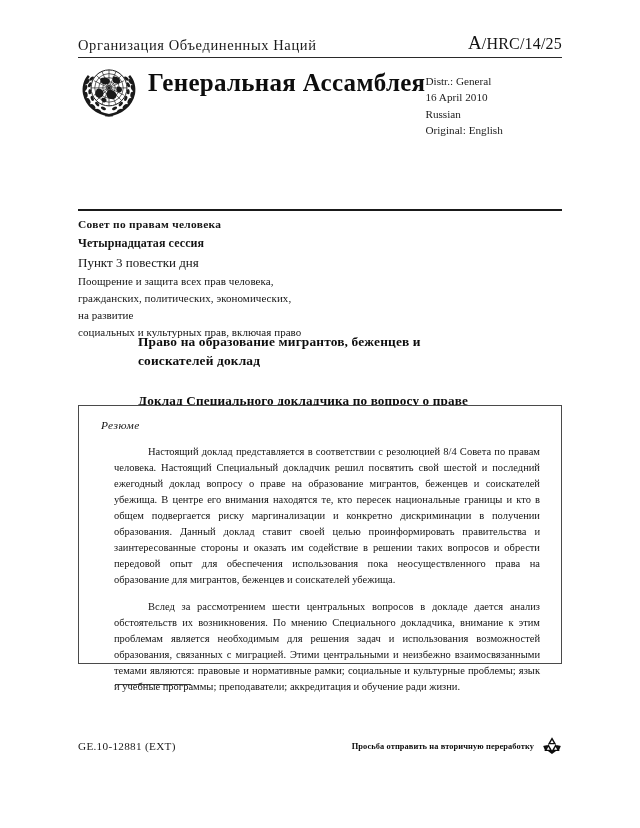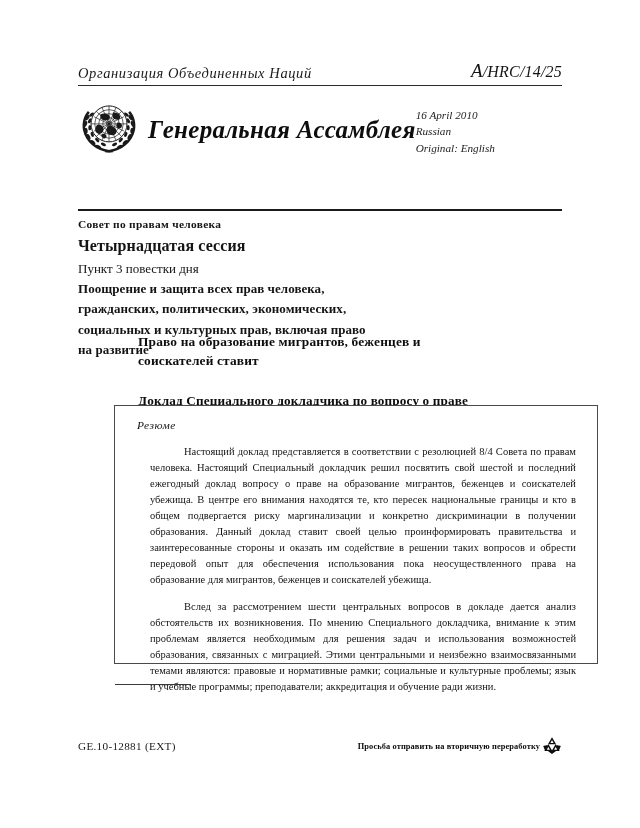--- a/index.html
+++ b/index.html
@@ -22,23 +22,22 @@
     left: 0; top: 0;
     width: 640px;
     height: 828px;
     background: #fff;
   }
 
   
   .masthead {
     position: absolute;
     left: 78px;
-    top: 60px;
+    top: 32px;
     width: 484px;
-    font-style: italic;
   }
   .masthead-top {
     display: flex;
     align-items: flex-end;
     justify-content: space-between;
     padding-bottom: 3px;
   }
   .org-name {
     font-size: 14.5px;
     letter-spacing: 0.6px;
@@ -58,22 +57,22 @@
     letter-spacing: 0.2px;
   }
   .rule-top {
     border-top: 1.6px solid #2a2a2a;
     width: 484px;
     height: 0;
   }
 
   .masthead-body {
     display: flex;
-    align-items: center;
-    margin-top: 9px;
+    align-items: flex-start;
+    margin-top: 3px;
   }
   .emblem {
     width: 62px;
     height: 56px;
     flex: 0 0 62px;
     margin-right: 8px;
     margin-top: 2px;
   }
   .ga-title {
     font-size: 25px;
@@ -114,29 +113,29 @@
     line-height: 1.56;
     color: #141414;
   }
   .session-block .s-bold {
     font-weight: bold;
     font-size: 11.4px;
     letter-spacing: 0.3px;
   }
   .session-block .s-semi {
     font-weight: bold;
-    font-size: 16px;
+    font-size: 12px;
     letter-spacing: 0.1px;
   }
   .session-block .s-plain {
     font-size: 13px;
   }
   .session-block .s-item {
-    font-weight: bold;
-    font-size: 13px;
+    font-weight: normal;
+    font-size: 11px;
     letter-spacing: 0.05px;
   }
 
   
   .titles {
     position: absolute;
     left: 138px;
     top: 317px;
     width: 424px;
     margin-top: 15px;
@@ -161,21 +160,20 @@
   
   .summary-box {
     position: absolute;
     left: 78px;
     top: 405px;
     width: 484px;
     height: 259px;
     border: 1px solid #4a4a4a;
     box-sizing: border-box;
     background: #fff;
-    margin-left: 36px;
   }
   .summary-label {
     position: absolute;
     left: 22px;
     top: 13px;
     font-style: italic;
     font-size: 11.4px;
     letter-spacing: 0.5px;
     color: #151515;
   }
@@ -236,21 +234,21 @@
     justify-content: space-between;
   }
   .job-code {
     font-size: 11.2px;
     letter-spacing: 0.3px;
     color: #1a1a1a;
   }
   .recycle-group {
     display: flex;
     align-items: center;
-    gap: 2px;
+    gap: 8px;
     justify-content: space-between;
   }
   .recycle-text {
     font-size: 8.4px;
     font-weight: bold;
     letter-spacing: 0.1px;
     color: #0d0d0d;
     white-space: nowrap;
   }
   .recycle-icon { width: 20px; height: 20px; display: block; }
@@ -339,44 +337,45 @@
               <path d="M63 38 c5 -1 8 2 8 5 c0 3 -3 5 -6 4 c-3 -1 -4 -4 -3 -6 z"></path>
               <path d="M39 56 c4 -1 7 1 7 4 c0 3 -3 4 -5 3 c-3 -1 -4 -4 -3 -6 z"></path>
             </g>
           </g>
         </svg>
       </div>
 
       <div class="ga-title">Генеральная Ассамблея</div>
 
       <div class="distr-block">
+        <div>Distr.: General</div>
         <div>16 April 2010</div>
         <div>Russian</div>
         <div>Original:  English</div>
       </div>
 
     </div>
   </div>
 
   <div class="rule-thick"></div>
 
   <div class="session-block">
     <div class="s-bold">Совет по правам человека</div>
     <div class="s-semi">Четырнадцатая сессия</div>
     <div class="s-plain">Пункт 3 повестки дня</div>
     <div class="s-item">Поощрение и защита всех прав человека,</div>
     <div class="s-item">гражданских, политических, экономических,</div>
+    <div class="s-item">на развитие</div>
     <div class="s-item">социальных и культурных прав, включая право</div>
-    <div class="s-item">на развитие</div>
   </div>
 
   <div class="titles">
     <div class="title-main">
       <div>Право на образование мигрантов, беженцев и</div>
-      <div>соискателей ставит</div>
+      <div>соискателей доклад</div>
     </div>
     <div class="title-sub">
       <div>Доклад Специального докладчика по вопросу о праве</div>
       <div><span>на образование Вернера Муньоса</span><span class="ast">*</span></div>
     </div>
   </div>
 
   <div class="summary-box">
     <div class="summary-label">Резюме</div>
     <div class="summary-body">

